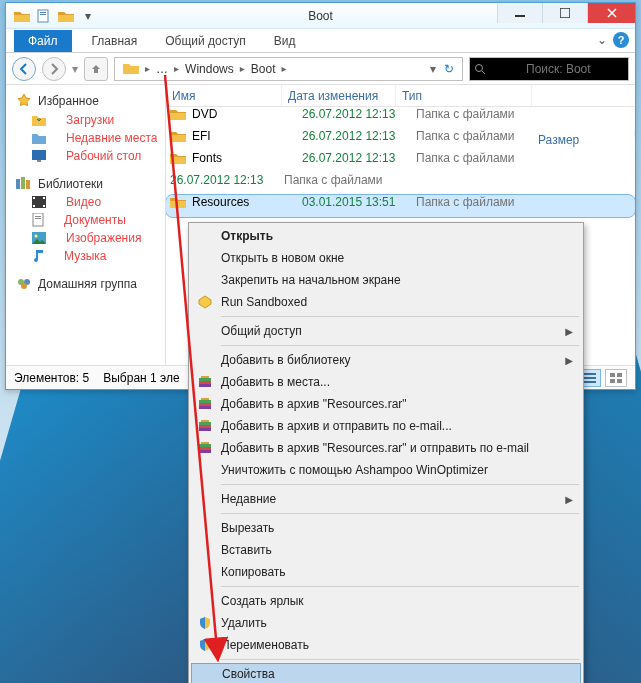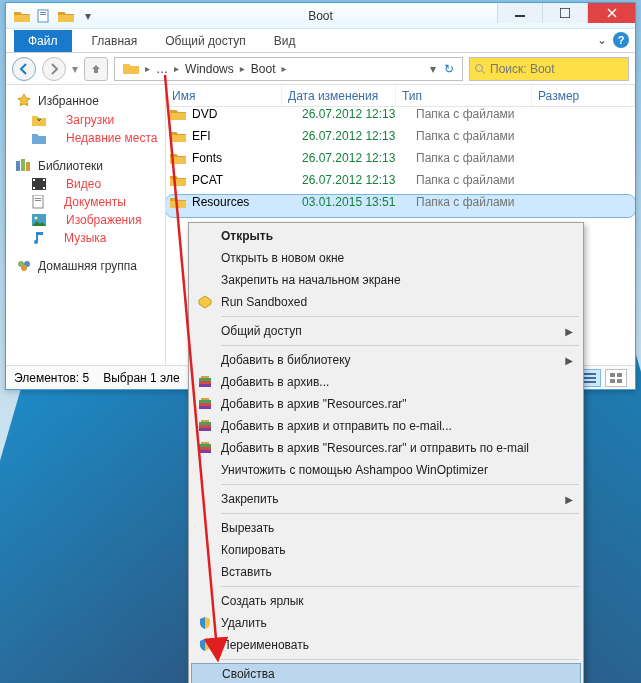--- a/index.html
+++ b/index.html
@@ -22,32 +22,32 @@
   .rtab { padding:4px 12px; color:#444; font-size:12px; height:22px; display:flex; align-items:center; margin-right:4px;}
   .ribbon-right { position:absolute; right:6px; top:3px; display:flex; gap:6px; align-items:center;}
   .help-circle { width:16px; height:16px; border-radius:50%; background:#2a8dd4; color:#fff; display:flex; align-items:center; justify-content:center; font-size:11px; font-weight:bold;}
 
   .addr-row { height:32px; display:flex; align-items:center; padding:4px 6px; gap:6px; border-bottom:1px solid #e0e0e0;}
   .nav-btn { width:24px; height:24px; border:1px solid #c0c0c0; border-radius:50%; display:flex; align-items:center; justify-content:center; color:#888; background:#f5f5f5;}
   .nav-btn.enabled{ color:#1979ca; border-color:#7aa7c7;}
   .crumb-bar { flex:1; height:24px; border:1px solid #c0c0c0; display:flex; align-items:center; padding:0 4px; background:#fff;}
   .crumb-seg { display:flex; align-items:center; padding:0 4px; color:#333; font-size:12px;}
   .crumb-sep { color:#666; padding:0 2px; font-size:10px;}
-  .search-box { width:160px; height:24px; border:1px solid #c0c0c0; display:flex; align-items:center; padding:0 4px; color:#777; background:#fde047;}
+  .search-box { width:160px; height:24px; border:1px solid #c0c0c0; display:flex; align-items:center; padding:0 4px; color:#777; background:#000000;gap:36px;}
 
   .body-split { flex:1; display:flex; min-height:0;}
   .navpane { width:160px; border-right:1px solid #e0e0e0; padding:6px 0 6px 10px; overflow:hidden;}
   .nav-group-h { display:flex; align-items:center; gap:6px; padding:2px 0; color:#333;}
   .nav-item { display:flex; align-items:center; gap:20px; padding:2px 0 2px 16px; color:#ef4444; white-space:nowrap;}
   .nav-gap { height:10px;}
 
   .listpane { flex:1; display:flex; flex-direction:column; min-width:0;}
   .col-headers { display:flex; height:22px; border-bottom:1px solid #e5e5e5; color:#3b6ea5; font-size:12px;}
   .ch { padding:4px 6px; border-right:1px solid #f0f0f0;}
-  .c-name{ width:116px;} .c-date{ width:114px;} .c-type{ width:136px;} .c-size{ flex:1;}
+  .c-name{ width:116px;} .c-date{ width:114px;} .c-type{ width:136px;} .c-size{ flex:1;margin-top:44px;}
   .rows { flex:1; overflow:hidden;}
   .row { display:flex; height:22px; align-items:flex-start; padding-left:4px;}
   .row.selected { background:#cde8ff; outline:1px solid #7ab7e8;border-radius:7px;}
   .cell-name{ width:132px; display:flex; align-items:center; gap:6px;} 
   .cell-date{ width:114px; color:#15803d;} .cell-type{ width:136px; color:#737373;}
   .folder-ico { width:16px; height:13px; display:inline-block;}
 
   .status-bar { height:24px; border-top:1px solid #e0e0e0; display:flex; align-items:center; padding:0 8px; gap:14px; justify-content:space-between; background:#fafafa;}
   .status-left{ display:flex; gap:14px;justify-content:center;}
   .status-right{ display:flex; gap:4px;}
@@ -184,20 +184,27 @@
             <path d="M0 3h5l2 2h7v8H0z" fill="#f3c24a"></path>
             <path d="M7 5v3m0 0l-2-2m2 2l2-2" stroke="#3a7a3a" fill="none"></path>
           </svg>
           <span>Загрузки</span>
         </div>
       <div class="nav-item">
           <svg width="14" height="14" viewBox="0 0 14 14">
             <path d="M0 3h5l2 2h7v8H0z" fill="#6da9d8"></path>
           </svg>
           <span>Недавние места</span>
+        </div>
+      <div class="nav-item">
+          <svg width="14" height="12" viewBox="0 0 14 12">
+            <rect width="14" height="10" fill="#2a6db0"></rect>
+            <rect x="5" y="10" width="4" height="2" fill="#888"></rect>
+          </svg>
+          <span>Рабочий стол</span>
         </div>
       <div class="nav-gap"></div>
       <div class="nav-group-h">
         <svg width="16" height="14" viewBox="0 0 16 14">
             <rect x="0" y="2" width="4" height="10" fill="#5a8bbb"></rect>
             <rect x="5" y="0" width="4" height="12" fill="#8ab55a"></rect>
             <rect x="10" y="3" width="4" height="9" fill="#d49a3a"></rect>
           </svg>
         <span>Библиотеки</span>
       </div>
@@ -279,27 +286,20 @@
               <svg class="folder-ico" viewBox="0 0 16 13">
                 <path d="M0 2h6l2 2h8v8H0z" fill="#f3c24a"></path>
                 <path d="M0 2h6l2 2h8v1H0z" fill="#e0a030"></path>
               </svg>
               <span>Fonts</span>
             </div>
             <div class="cell-date">26.07.2012 12:13</div>
             <div class="cell-type">Папка с файлами</div>
           </div>
           <div class="row">
-            <div class="cell-name">
-              <svg class="folder-ico" viewBox="0 0 16 13">
-                <path d="M0 2h6l2 2h8v8H0z" fill="#f3c24a"></path>
-                <path d="M0 2h6l2 2h8v1H0z" fill="#e0a030"></path>
-              </svg>
-              <span>PCAT</span>
-            </div>
             <div class="cell-date">26.07.2012 12:13</div>
             <div class="cell-type">Папка с файлами</div>
           </div>
           <div class="row selected">
             <div class="cell-name">
               <svg class="folder-ico" viewBox="0 0 16 13">
                 <path d="M0 2h6l2 2h8v8H0z" fill="#f3c24a"></path>
                 <path d="M0 2h6l2 2h8v1H0z" fill="#e0a030"></path>
               </svg>
               <span>Resources</span>
@@ -378,21 +378,21 @@
   <div class="cm-item">
       <span class="cm-icon">
         <svg width="14" height="14" viewBox="0 0 14 14">
           <rect x="1" y="3" width="12" height="9" fill="#7a3fa0"></rect>
           <rect x="1" y="3" width="12" height="3" fill="#4aa05a"></rect>
           <rect x="1" y="6" width="12" height="3" fill="#d04a4a"></rect>
           <rect x="3" y="1" width="8" height="2" fill="#d4a23a"></rect>
         </svg>
       </span>
       <span class="cm-gap"></span>
-      <span class="cm-text">Добавить в архив...</span>
+      <span class="cm-text">Добавить в места...</span>
     </div>
   <div class="cm-item">
       <span class="cm-icon">
         <svg width="14" height="14" viewBox="0 0 14 14">
           <rect x="1" y="3" width="12" height="9" fill="#7a3fa0"></rect>
           <rect x="1" y="3" width="12" height="3" fill="#4aa05a"></rect>
           <rect x="1" y="6" width="12" height="3" fill="#d04a4a"></rect>
           <rect x="3" y="1" width="8" height="2" fill="#d4a23a"></rect>
         </svg>
       </span>
@@ -425,38 +425,38 @@
     </div>
   <div class="cm-item">
       <span class="cm-icon"></span>
       <span class="cm-gap"></span>
       <span class="cm-text">Уничтожить с помощью Ashampoo WinOptimizer</span>
     </div>
   <div class="cm-sep"></div>
   <div class="cm-item">
       <span class="cm-icon"></span>
       <span class="cm-gap"></span>
-      <span class="cm-text">Закрепить</span>
+      <span class="cm-text">Недавние</span>
       <span class="cm-arrow">▶</span>
     </div>
   <div class="cm-sep"></div>
   <div class="cm-item">
       <span class="cm-icon"></span>
       <span class="cm-gap"></span>
       <span class="cm-text">Вырезать</span>
     </div>
   <div class="cm-item">
       <span class="cm-icon"></span>
       <span class="cm-gap"></span>
+      <span class="cm-text">Вставить</span>
+    </div>
+  <div class="cm-item">
+      <span class="cm-icon"></span>
+      <span class="cm-gap"></span>
       <span class="cm-text">Копировать</span>
-    </div>
-  <div class="cm-item">
-      <span class="cm-icon"></span>
-      <span class="cm-gap"></span>
-      <span class="cm-text">Вставить</span>
     </div>
   <div class="cm-sep"></div>
   <div class="cm-item">
       <span class="cm-icon"></span>
       <span class="cm-gap"></span>
       <span class="cm-text">Создать ярлык</span>
     </div>
   <div class="cm-item">
       <span class="cm-icon">
         <svg width="14" height="14" viewBox="0 0 14 14">

